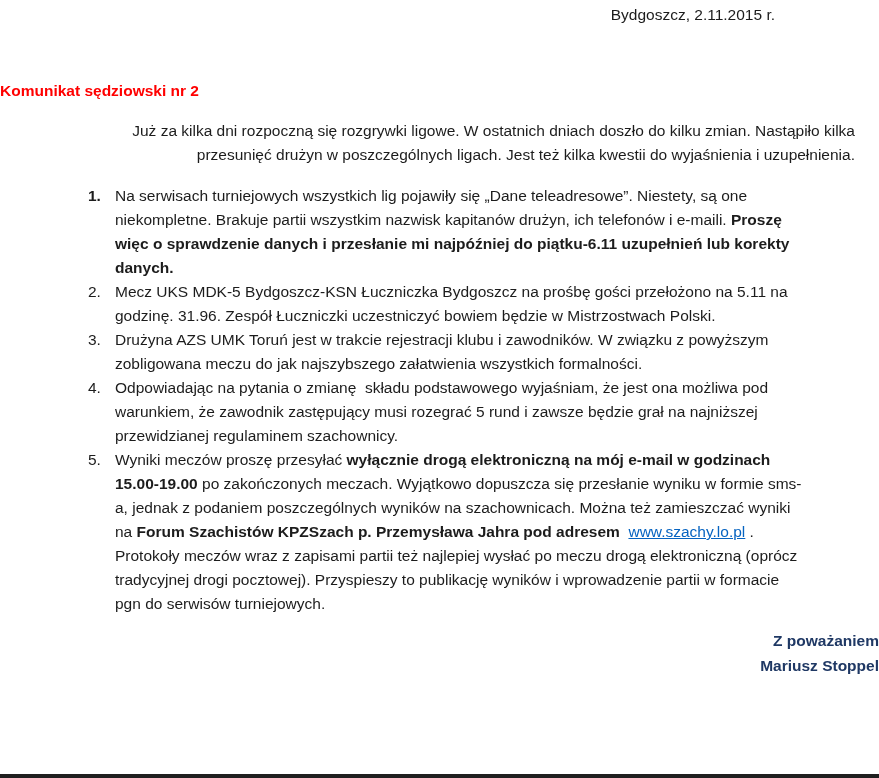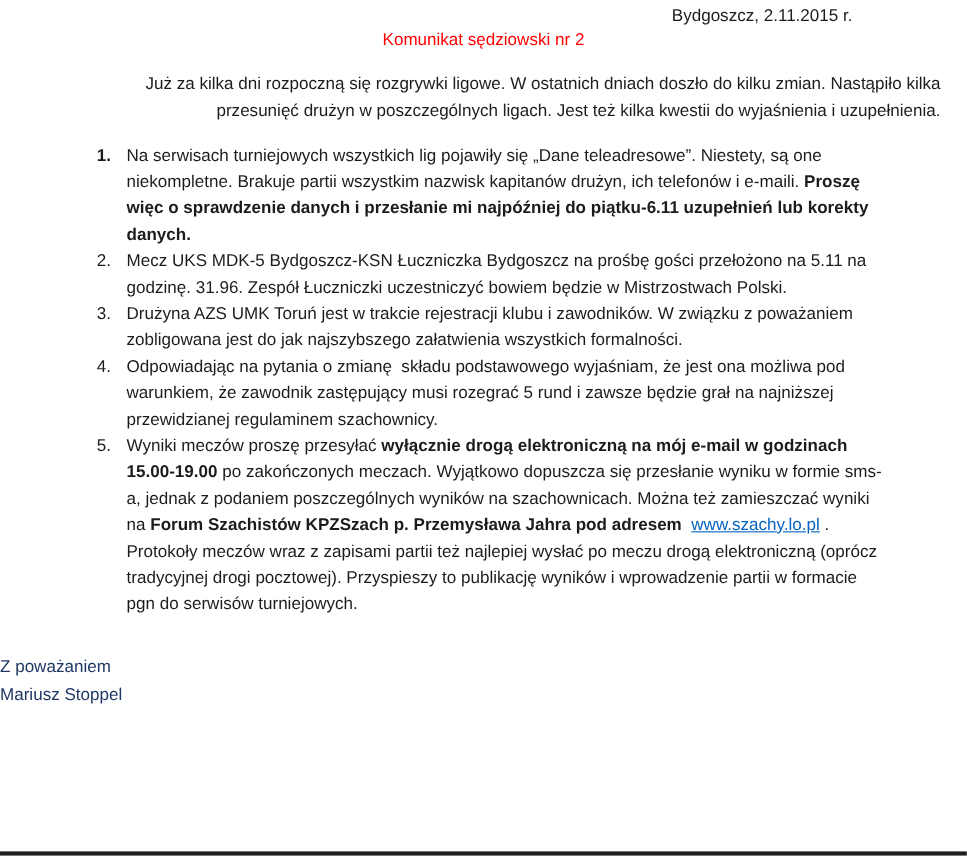--- a/index.html
+++ b/index.html
@@ -11,22 +11,22 @@
     font-size: 15.5px;
     position: relative;
     overflow: hidden;
   }
   .date-line {
     text-align: right;
     padding: 4px 104px 0 0;
     line-height: 22px;
   }
   .doc-title {
-    text-align: center;
-    font-weight: normal;
+    font-weight: bold;
+    margin-top: 54px;
     line-height: 22px;
   }
   .greeting {
     font-weight: bold;
     margin: 52px 0 0 62px;
     line-height: 22px;
   }
   .intro {
     margin: 17px 24px 0 62px;
     max-width: 800px;
@@ -47,23 +47,23 @@
   }
   .num-list .num.bold { font-weight: bold; }
   .num-list .content { flex: 1; }
   .seg-bold { font-weight: bold; }
   .seg-link {
     color: #0563C1;
     text-decoration: underline;
     cursor: pointer;
   }
   .closing {
-    text-align: left;
-    margin-top: 32px;
-    font-weight: normal;
+    text-align: right;
+    margin-top: 12px;
+    font-weight: bold;
     color: #1F3864;
     line-height: 25px;
   }
   .bottom-bar {
     position: absolute;
     left: 0; bottom: 0;
     width: 100%; height: 4px;
     background: #1f1f1f;
   }
 </style>
@@ -83,21 +83,21 @@
       <div class="li">
         <span class="num bold">1.</span>
         <div class="content"><span>Na serwisach turniejowych wszystkich lig pojawiły się „Dane teleadresowe”. Niestety, są one niekompletne. Brakuje partii wszystkim nazwisk kapitanów drużyn, ich telefonów i e-maili. </span><span class="seg-bold">Proszę więc o sprawdzenie danych i przesłanie mi najpóźniej do piątku-6.11 uzupełnień lub korekty danych.</span></div>
       </div>
       <div class="li">
         <span class="num">2.</span>
         <div class="content"><span>Mecz UKS MDK-5 Bydgoszcz-KSN Łuczniczka Bydgoszcz na prośbę gości przełożono na 5.11 na godzinę. 31.96. Zespół Łuczniczki uczestniczyć bowiem będzie w Mistrzostwach Polski.</span></div>
       </div>
       <div class="li">
         <span class="num">3.</span>
-        <div class="content"><span>Drużyna AZS UMK Toruń jest w trakcie rejestracji klubu i zawodników. W związku z poważaniem zobligowana jest do jak najszybszego załatwienia wszystkich formalności.</span></div>
+        <div class="content"><span>Drużyna AZS UMK Toruń jest w trakcie rejestracji klubu i zawodników. W związku z powyższym zobligowana meczu do jak najszybszego załatwienia wszystkich formalności.</span></div>
       </div>
       <div class="li">
         <span class="num">4.</span>
         <div class="content"><span>Odpowiadając na pytania o zmianę &nbsp;składu podstawowego wyjaśniam, że jest ona możliwa pod warunkiem, że zawodnik zastępujący musi rozegrać 5 rund i zawsze będzie grał na najniższej przewidzianej regulaminem szachownicy.</span></div>
       </div>
       <div class="li">
         <span class="num">5.</span>
         <div class="content"><span>Wyniki meczów proszę przesyłać </span><span class="seg-bold">wyłącznie drogą elektroniczną na mój e-mail w godzinach 15.00-19.00</span><span> po zakończonych meczach. Wyjątkowo dopuszcza się przesłanie wyniku w formie sms-a, jednak z podaniem poszczególnych wyników na szachownicach. Można też zamieszczać wyniki na </span><span class="seg-bold">Forum Szachistów KPZSzach p. Przemysława Jahra pod adresem</span><span> &nbsp;</span><span class="seg-link" style="color: rgb(5, 99, 193);">www.szachy.lo.pl</span><span> . Protokoły meczów wraz z zapisami partii też najlepiej wysłać po meczu drogą elektroniczną (oprócz tradycyjnej drogi pocztowej). Przyspieszy to publikację wyników i wprowadzenie partii w formacie pgn do serwisów turniejowych.</span></div>
       </div>
     </div>

